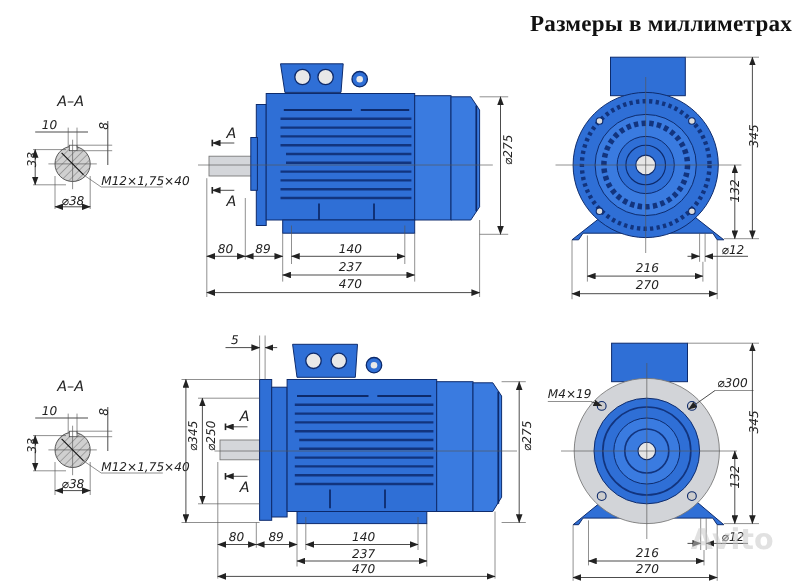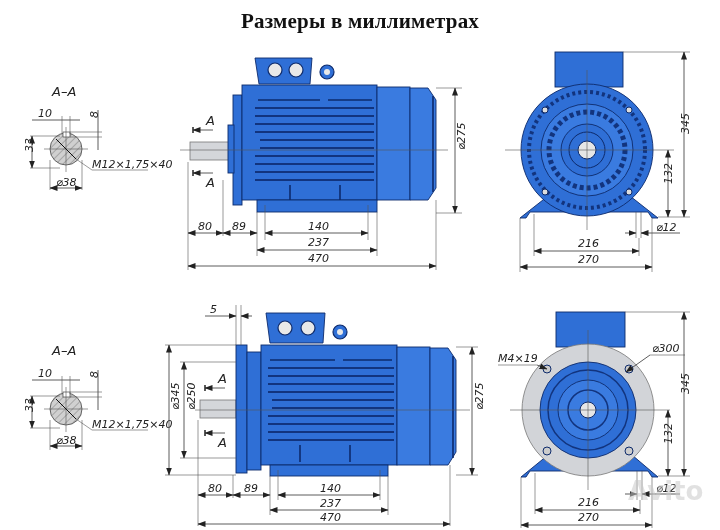--- a/index.html
+++ b/index.html
@@ -1,17 +1,17 @@
 <!DOCTYPE html>
 <html><head>
 <meta charset="utf-8">
 <style>
   html, body { margin:0; padding:0; background:#ffffff; }
   body { width:720px; height:530px; position:relative; overflow:hidden; font-family:"Liberation Sans", sans-serif; }
-  .title { position:absolute; top:9px; left:0; width:720px; text-align:center; font-family:"Liberation Serif", serif; font-weight:bold; font-size:21px; color:#111; letter-spacing:0.2px; }
+  .title { position:absolute; top:9px; left:0; width:720px; text-align:right; font-family:"Liberation Serif", serif; font-weight:bold; font-size:21px; color:#111; letter-spacing:0.2px; }
   svg { position:absolute; left:0; top:0; }
   .dim { font-family:"DejaVu Sans", sans-serif; font-style:italic; font-size:11px; fill:#222; }
   .lbl { font-family:"DejaVu Sans", sans-serif; font-style:italic; font-size:13px; fill:#222; }
   .ln { stroke:#333; stroke-width:0.8; fill:none; }
   .thin { stroke:#555; stroke-width:0.6; fill:none; }
   .blue { fill:#2f6fd6; stroke:#0d2a6b; stroke-width:0.9; }
   .blue2 { fill:#3a7be0; stroke:#0d2a6b; stroke-width:0.9; }
   .dark { stroke:#0d2a6b; stroke-width:1.6; fill:none; }
   .rib { stroke:#12347e; stroke-width:2.2; }
   .lightgrey { fill:#d4d6da; stroke:#777; stroke-width:0.8; }

